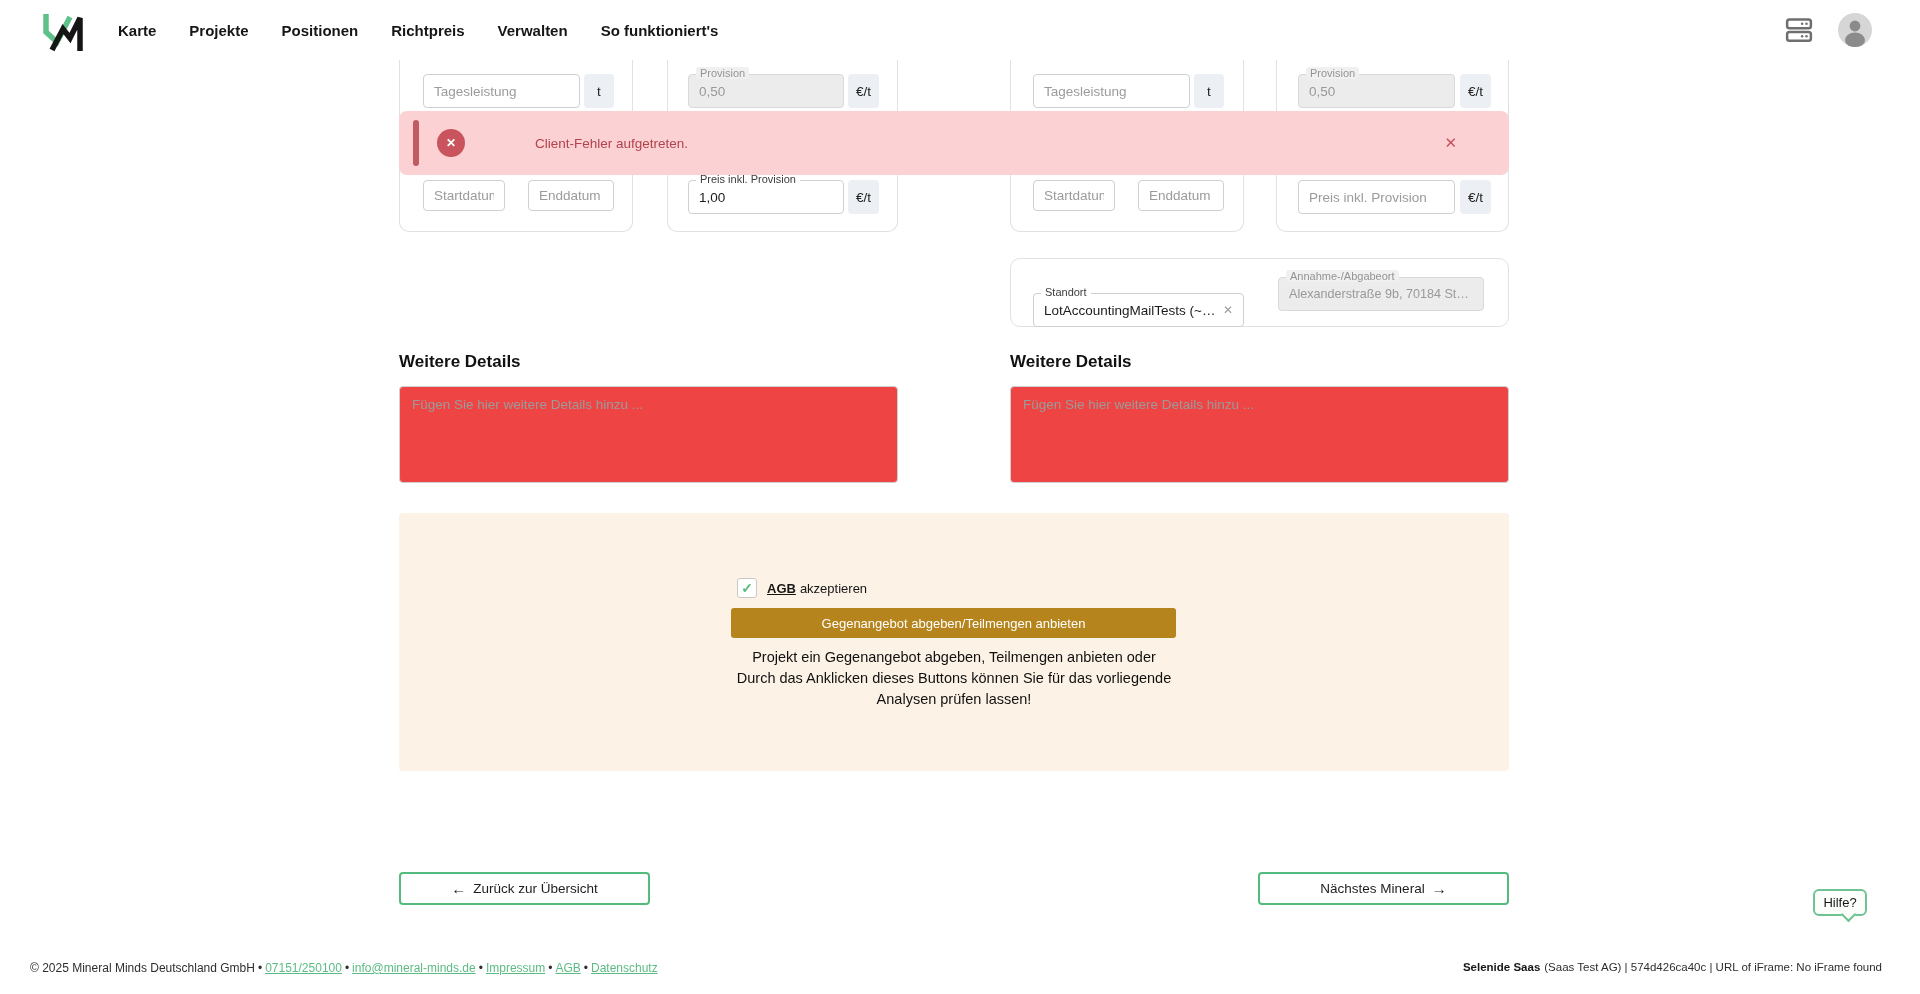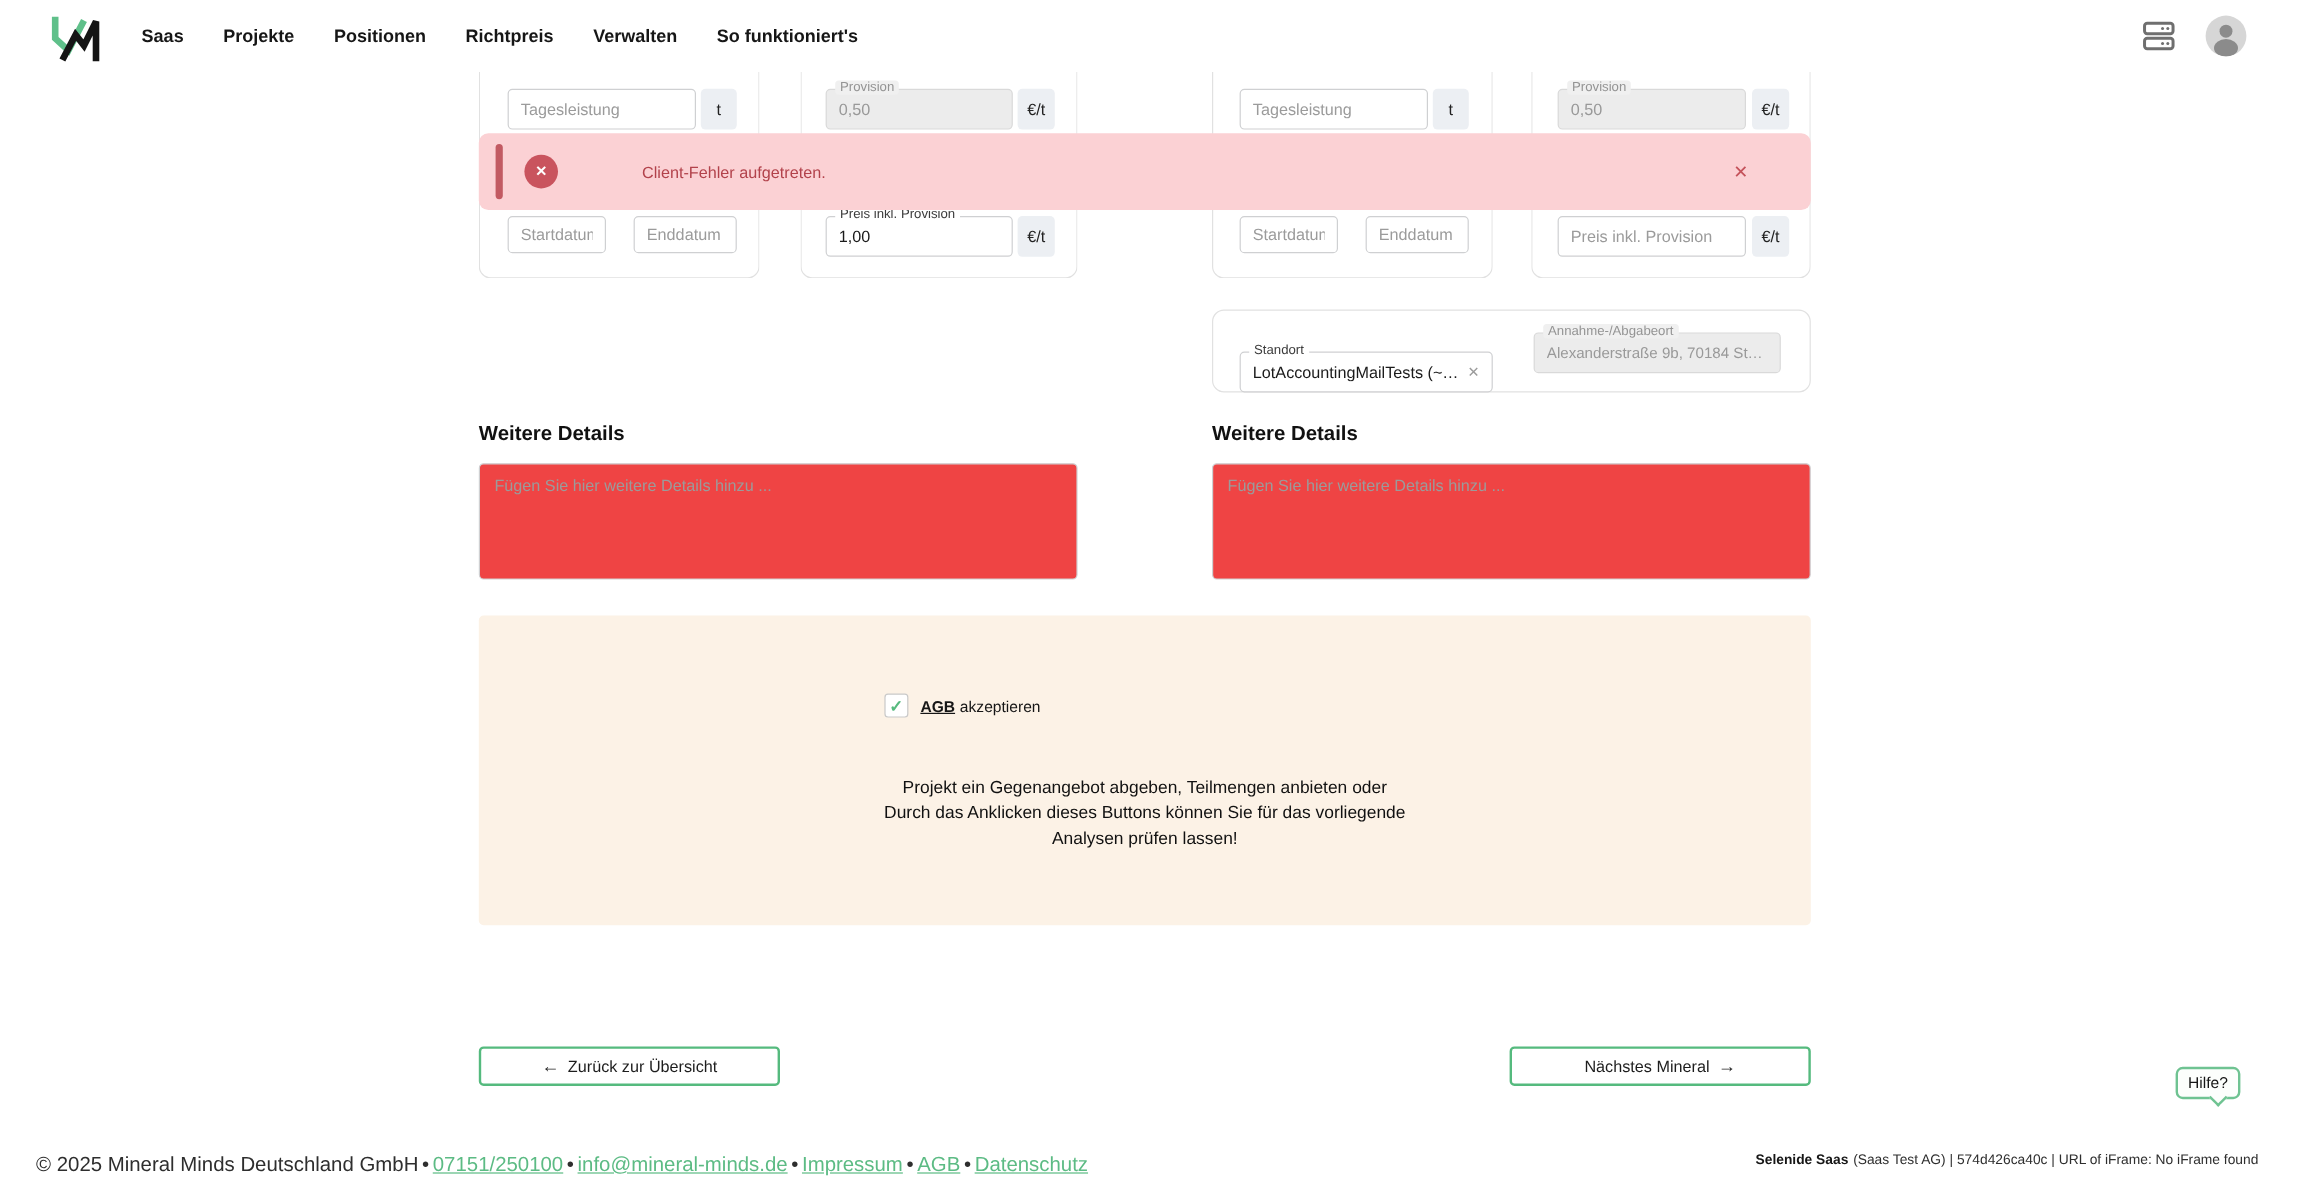--- a/index.html
+++ b/index.html
@@ -100,41 +100,41 @@
     position:absolute; left:1813px; top:889px; width:54px; height:27px; background:#fcfefc;
     border:2px solid #6fc392; border-radius:6px; display:flex; align-items:center; justify-content:center;
     font-size:13px; color:#161616; cursor:pointer; z-index:5;
   }
   .help-bubble::after {
     content:""; position:absolute; left:28px; bottom:-6px; width:9px; height:9px; background:#fcfefc;
     border-right:2px solid #6fc392; border-bottom:2px solid #6fc392; transform:rotate(45deg);
   }
 
   
-  .footer-left { position:absolute; left:30px; top:961px; font-size:17px; color:#2e2e2e; }
+  .footer-left { position:absolute; left:30px; top:961px; font-size:12px; color:#2e2e2e; }
   .footer-left a { color:#5cbb84; text-decoration:underline; cursor:pointer; }
   .footer-sep { color:#2e2e2e; margin:0 3px; }
   .footer-right { position:absolute; right:38px; top:961px; font-size:11.5px; color:#2e2e2e; }
   .footer-right .app-name { font-weight:700; color:#161616; }
   .footer-right .app-meta { margin-left:4px; }
 </style>
 </head>
 <body>
 
 <div id="app">
 
   <div class="header">
     <div class="logo">
       <svg width="44" height="44" viewBox="0 0 44 44">
         <polyline points="6,5 6,23 17,33 30,8" fill="none" stroke="#5fc08a" stroke-width="5.5"></polyline>
         <polyline points="12,41 23,20 30,29 40,9 40,42" fill="none" stroke="#151515" stroke-width="5.5"></polyline>
       </svg>
     </div>
     <div class="nav">
-      <span class="nav-item">Saas</span>
+      <span class="nav-item">Karte</span>
       <span class="nav-item">Projekte</span>
       <span class="nav-item">Positionen</span>
       <span class="nav-item">Richtpreis</span>
       <span class="nav-item">Verwalten</span>
       <span class="nav-item">So funktioniert's</span>
     </div>
     <div class="header-icons">
       <span style="cursor:pointer;display:flex;">
         <svg width="30" height="30" viewBox="0 0 24 24" fill="none" stroke="#6f6f6f" stroke-width="2">
           <rect x="2.5" y="3.5" width="19" height="7" rx="1.8"></rect>
@@ -214,20 +214,21 @@
   <textarea class="details-area" style="left: 399px; top: 386px;" placeholder="Fügen Sie hier weitere Details hinzu ..."></textarea>
 
   <div class="details-heading" style="left:1010px;top:352px;">Weitere Details</div>
   <textarea class="details-area" style="left: 1010px; top: 386px;" placeholder="Fügen Sie hier weitere Details hinzu ..."></textarea>
 
   <div class="offer-panel">
     <div class="agb-row">
       <span class="checkbox">✓</span>
       <span class="agb-label"><a class="agb-link">AGB</a><span class="agb-suffix">akzeptieren</span></span>
     </div>
+    <button class="submit-btn">Gegenangebot abgeben/Teilmengen anbieten</button>
     <div class="offer-note">
       <div>Projekt ein Gegenangebot abgeben, Teilmengen anbieten oder</div>
       <div>Durch das Anklicken dieses Buttons können Sie für das vorliegende</div>
       <div>Analysen prüfen lassen!</div>
     </div>
   </div>
 
 
   <button class="btn-green" style="left:399px;">
     <span class="arrow">←</span>

